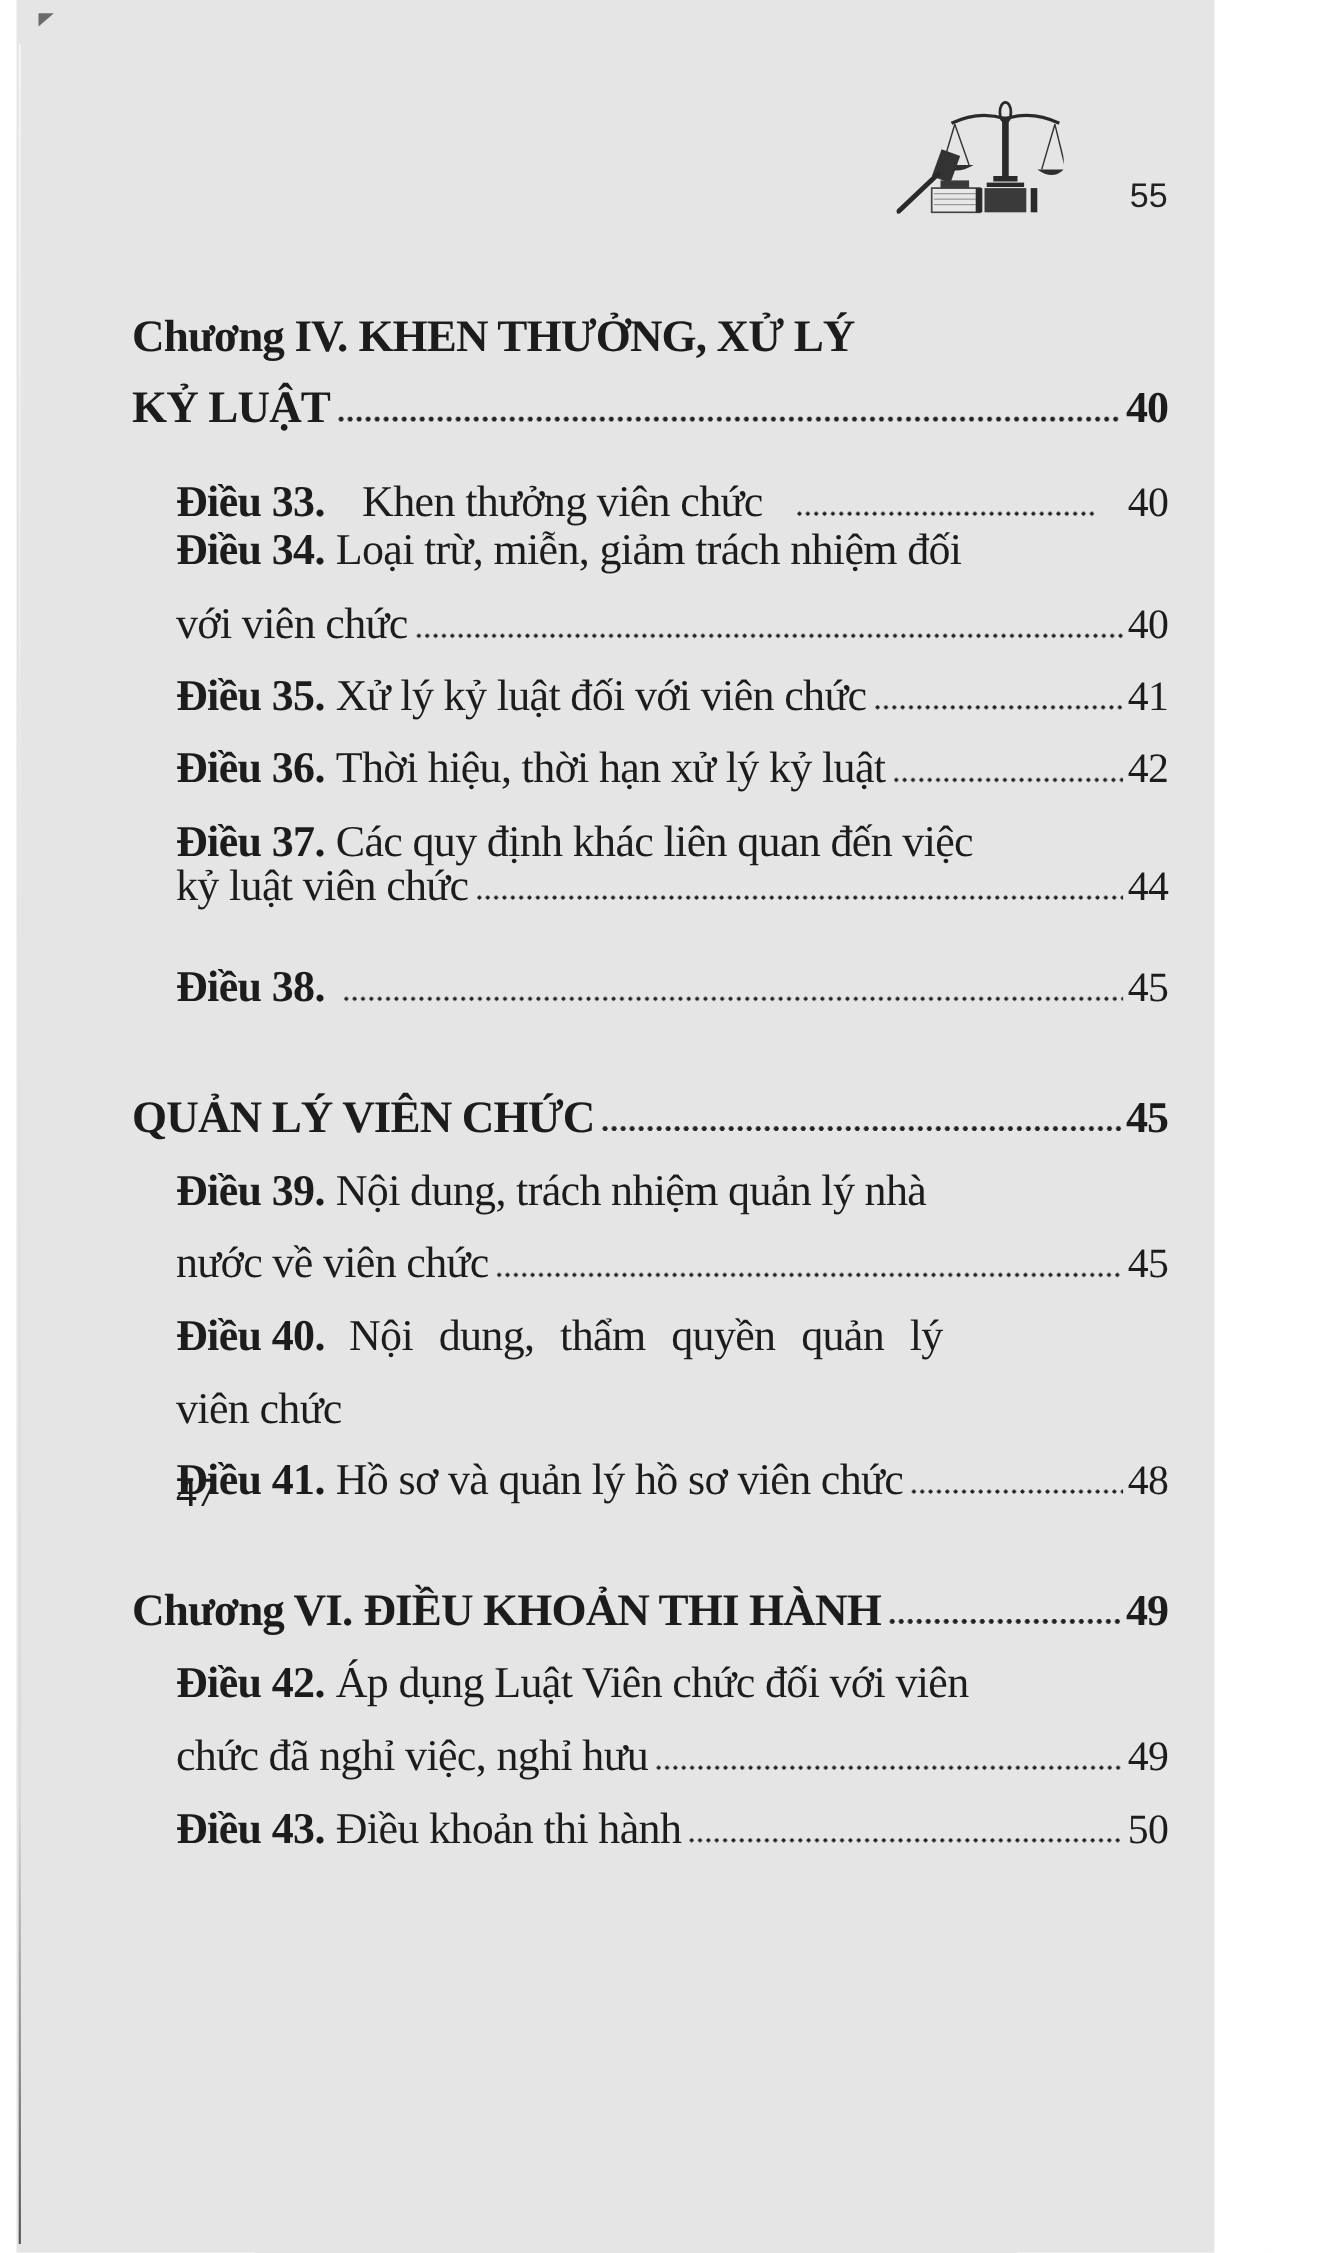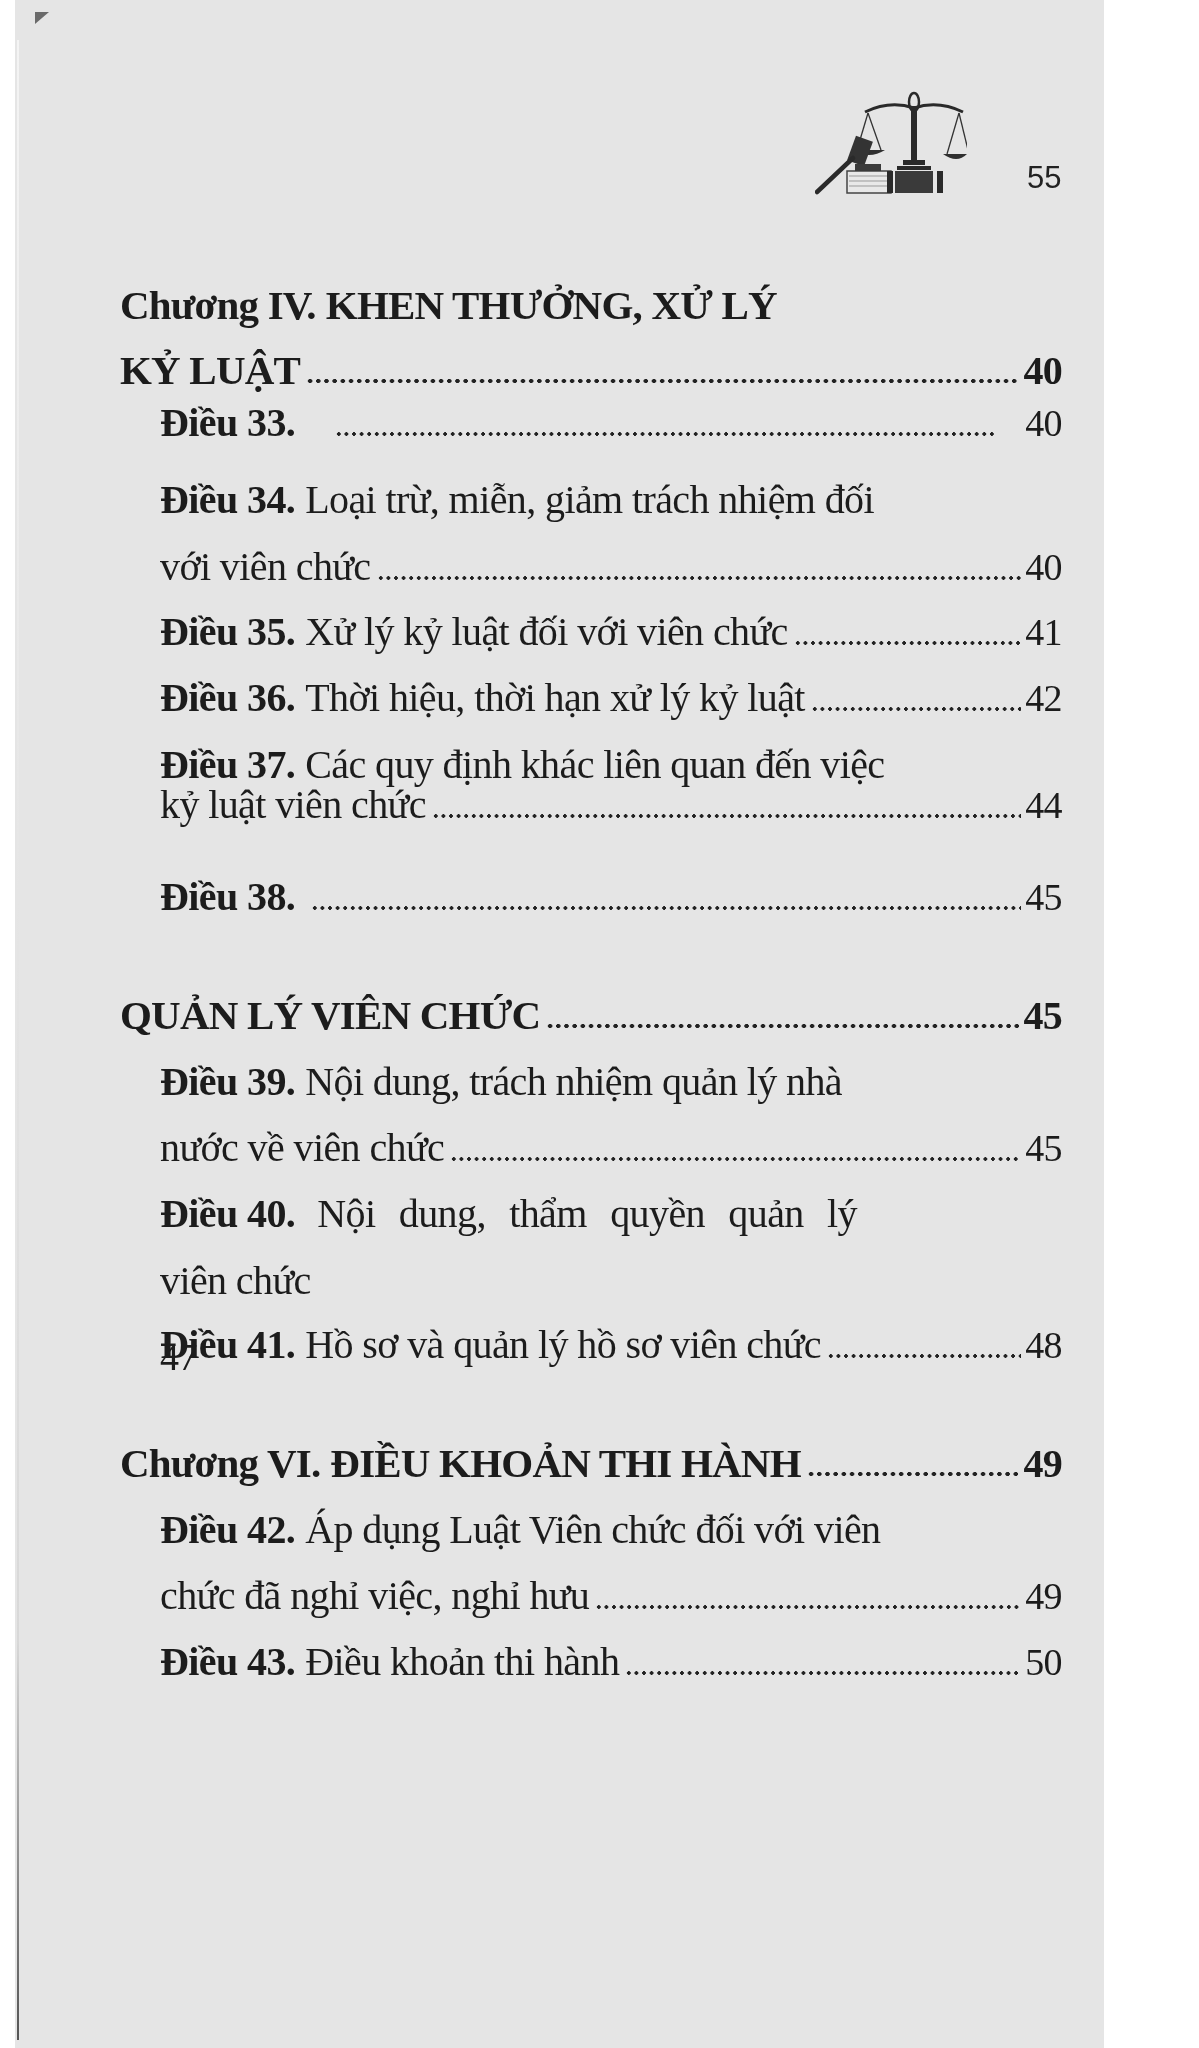--- a/index.html
+++ b/index.html
@@ -177,22 +177,23 @@
       <span class="lead" style="font-weight:bold;">Chương IV.</span>
       <span class="title">KHEN THƯỞNG, XỬ LÝ</span>
     </div>
 
     <div class="toc-line chapter" style="top:340px;">
       <span class="title">KỶ LUẬT</span>
       <span class="dots"></span>
       <span class="page-ref">40</span>
     </div>
 
-    <div class="toc-line article" style="top:393px;gap:24px;">
+    <div class="toc-line article" style="top:426px;gap:24px;">
       <span class="lead">Điều 33.</span>
+      <span class="title">Khen thưởng viên chức</span>
       <span class="dots"></span>
       <span class="page-ref">40</span>
     </div>
 
     <div class="toc-line article" style="top:470px;">
       <span class="lead">Điều 34.</span>
       <span class="title">Loại trừ, miễn, giảm trách nhiệm đối</span>
     </div>
     <div class="toc-line cont" style="top:537px;">
       <span class="title">với viên chức</span>

